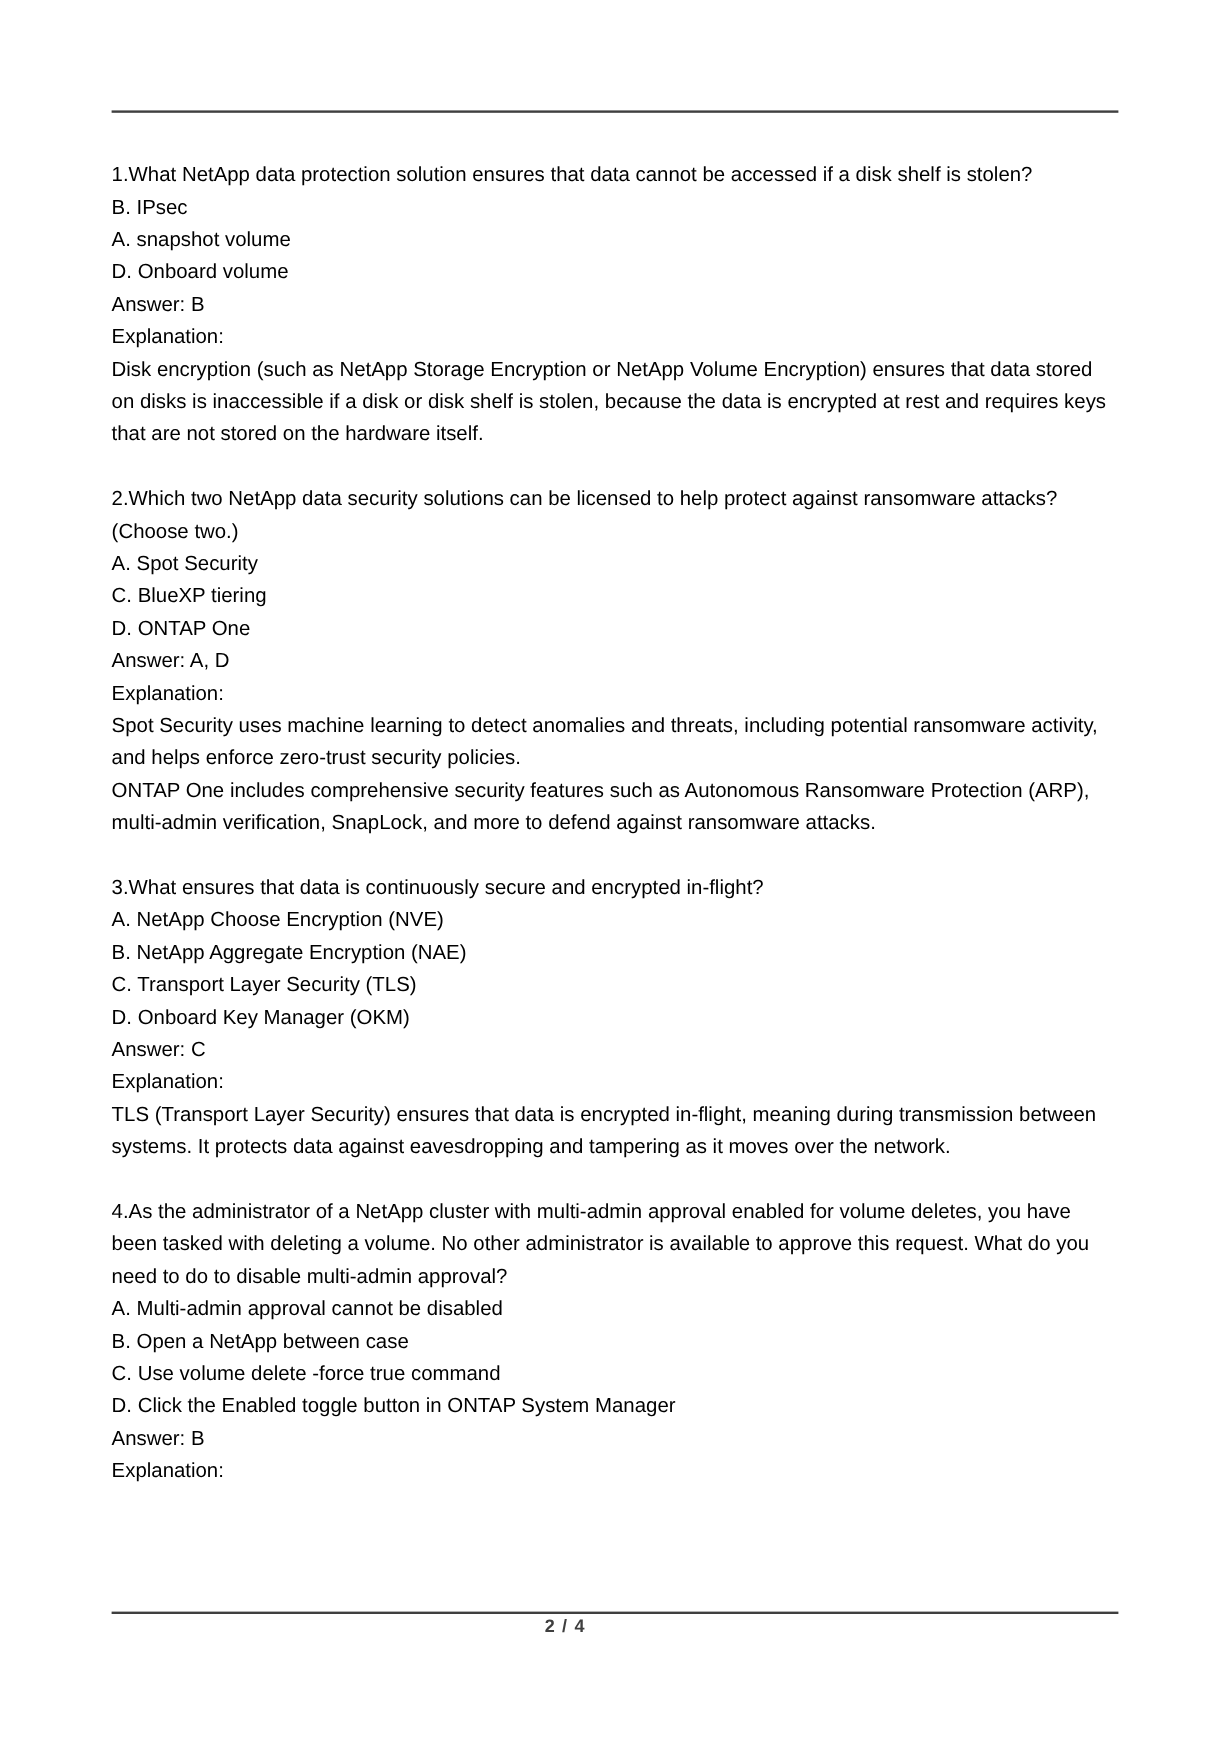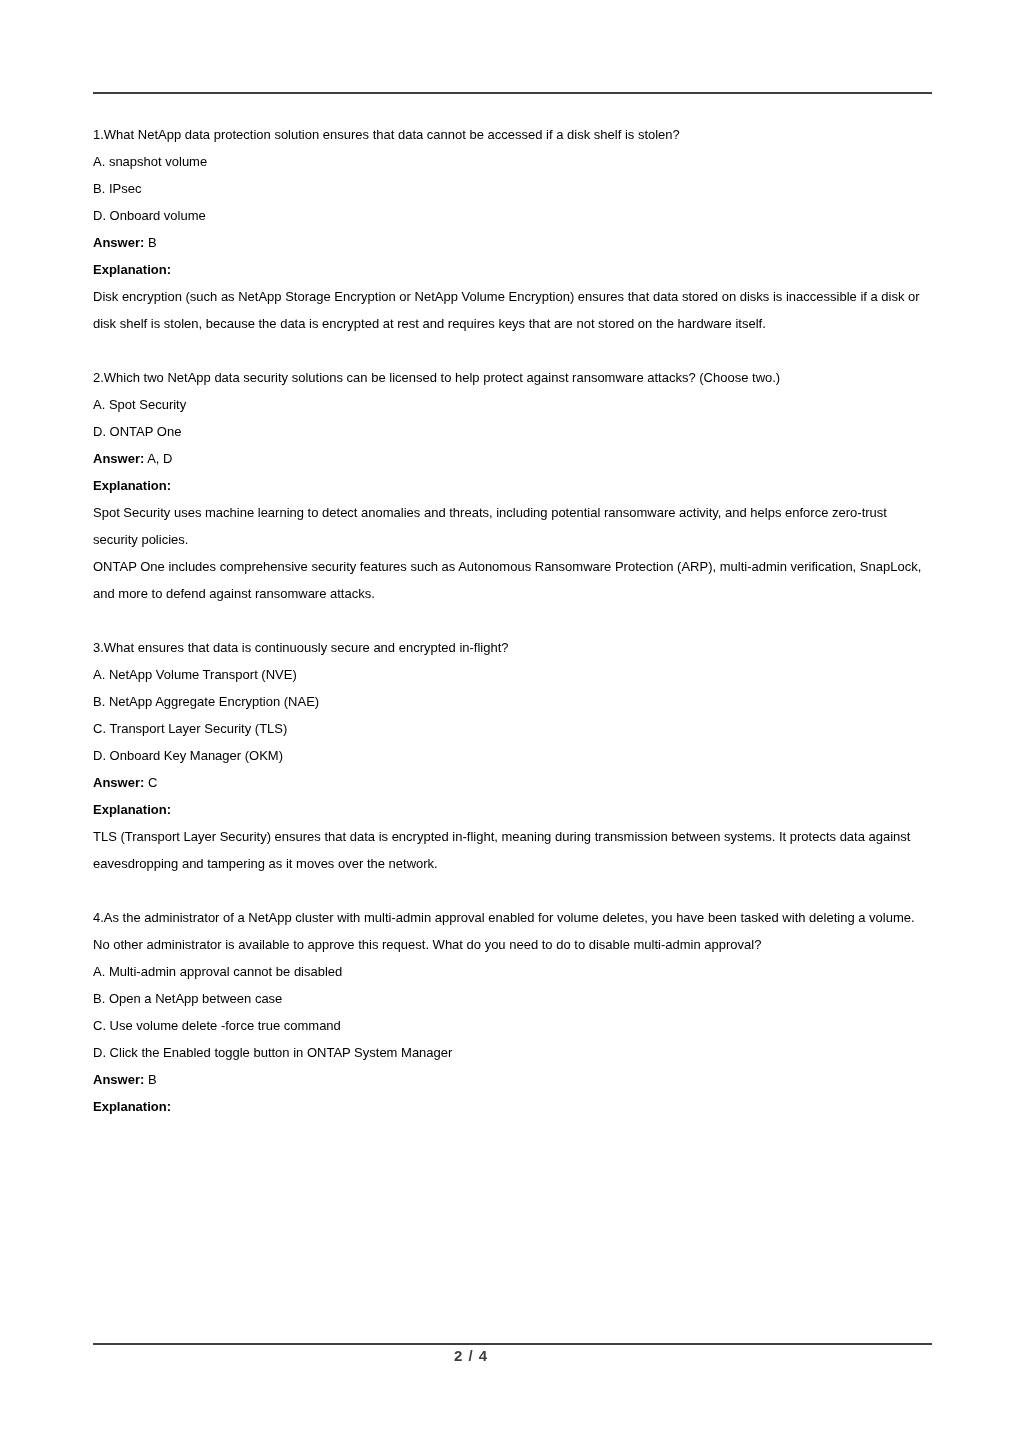--- a/index.html
+++ b/index.html
@@ -29,29 +29,29 @@
     left: 93px;
     width: 839px;
     height: 2px;
     background: var(--rule);
   }
   .rule.top { top: 92px; }
   .rule.bottom { top: 1343px; }
   .content {
     position: absolute;
     left: 93px;
-    top: 121px;
+    top: 132px;
     width: 839px;
-    font-size: 13px;
+    font-size: 17px;
     line-height: 27px;
     color: var(--text);
   }
   .question-block { margin-bottom: 27px; }
   .question-block:last-child { margin-bottom: 4px; }
-  .bold { font-weight: bold; }
+  .bold { font-weight: normal; }
   .footer-text {
     position: absolute;
     top: 1347px;
     left: 0;
     width: 942px;
     text-align: center;
     font-size: 15px;
     font-weight: bold;
     color: var(--footer_text);
     letter-spacing: 1px;
@@ -60,49 +60,50 @@
 </head>
 <body>
 
 <div class="page">
   <div class="rule top"></div>
 
   <main class="content">
   <section class="question-block">
     <div>1.What NetApp data protection solution ensures that data cannot be accessed if a disk shelf is stolen?</div>
     <div>
+          <div>B. IPsec</div>
           <div>A. snapshot volume</div>
-          <div>B. IPsec</div>
           <div>D. Onboard volume</div>
         </div>
     <div><span class="bold">Answer:</span><span> B</span></div>
     <div class="bold">Explanation:</div>
     <div>
           <div>Disk encryption (such as NetApp Storage Encryption or NetApp Volume Encryption) ensures that data stored on disks is inaccessible if a disk or disk shelf is stolen, because the data is encrypted at rest and requires keys that are not stored on the hardware itself.</div>
         </div>
   </section>
 
   <section class="question-block">
     <div>2.Which two NetApp data security solutions can be licensed to help protect against ransomware attacks? (Choose two.)</div>
     <div>
           <div>A. Spot Security</div>
+          <div>C. BlueXP tiering</div>
           <div>D. ONTAP One</div>
         </div>
     <div><span class="bold">Answer:</span><span> A, D</span></div>
     <div class="bold">Explanation:</div>
     <div>
           <div>Spot Security uses machine learning to detect anomalies and threats, including potential ransomware activity, and helps enforce zero-trust security policies.</div>
           <div>ONTAP One includes comprehensive security features such as Autonomous Ransomware Protection (ARP), multi-admin verification, SnapLock, and more to defend against ransomware attacks.</div>
         </div>
   </section>
 
   <section class="question-block">
     <div>3.What ensures that data is continuously secure and encrypted in-flight?</div>
     <div>
-          <div>A. NetApp Volume Transport (NVE)</div>
+          <div>A. NetApp Choose Encryption (NVE)</div>
           <div>B. NetApp Aggregate Encryption (NAE)</div>
           <div>C. Transport Layer Security (TLS)</div>
           <div>D. Onboard Key Manager (OKM)</div>
         </div>
     <div><span class="bold">Answer:</span><span> C</span></div>
     <div class="bold">Explanation:</div>
     <div>
           <div>TLS (Transport Layer Security) ensures that data is encrypted in-flight, meaning during transmission between systems. It protects data against eavesdropping and tampering as it moves over the network.</div>
         </div>
   </section>

